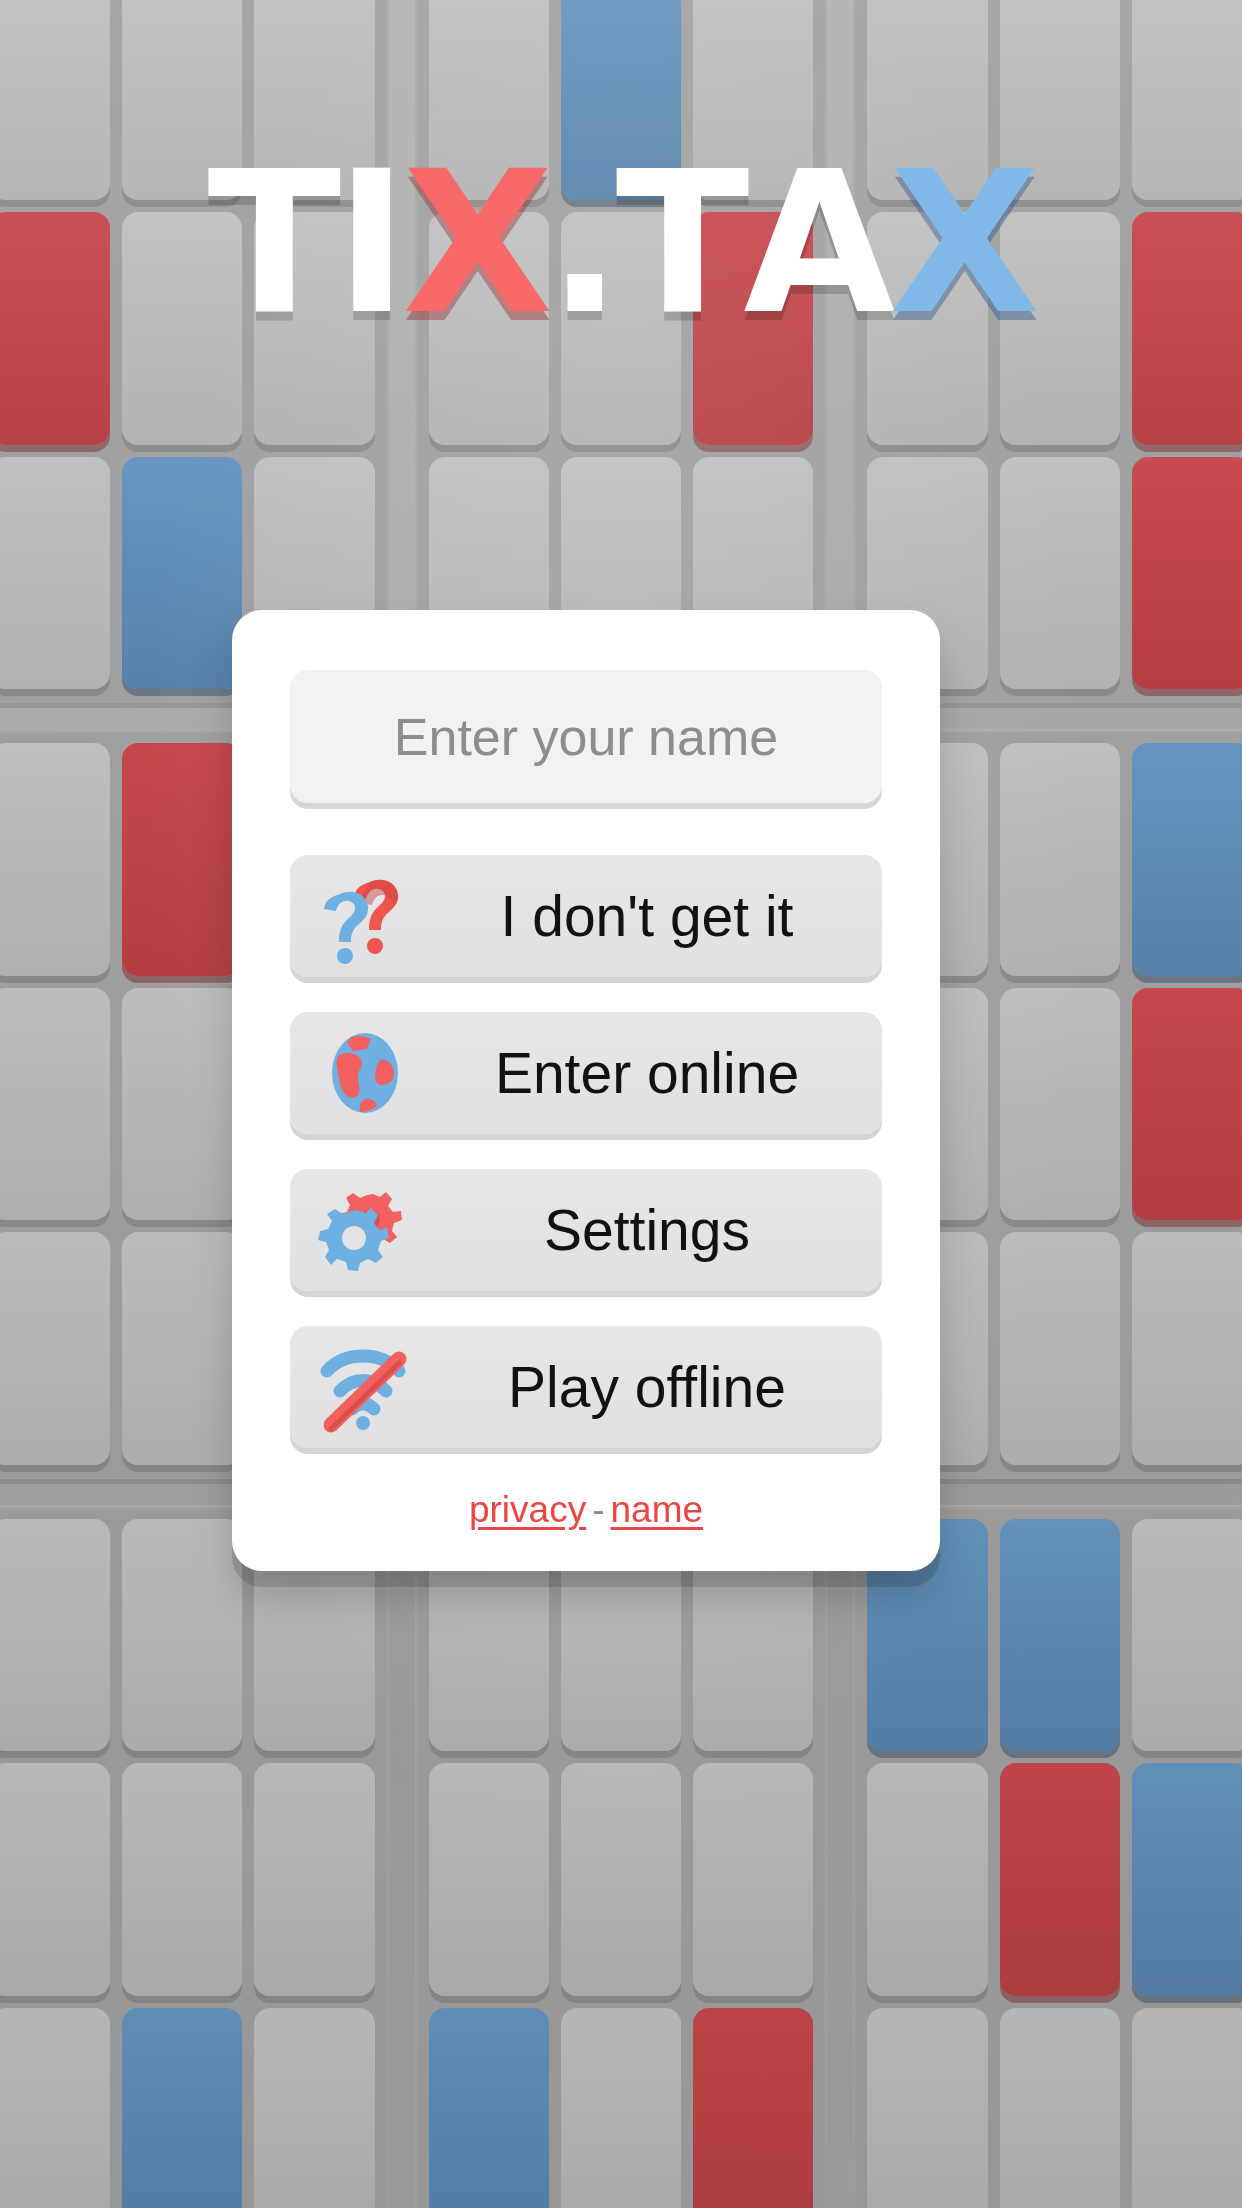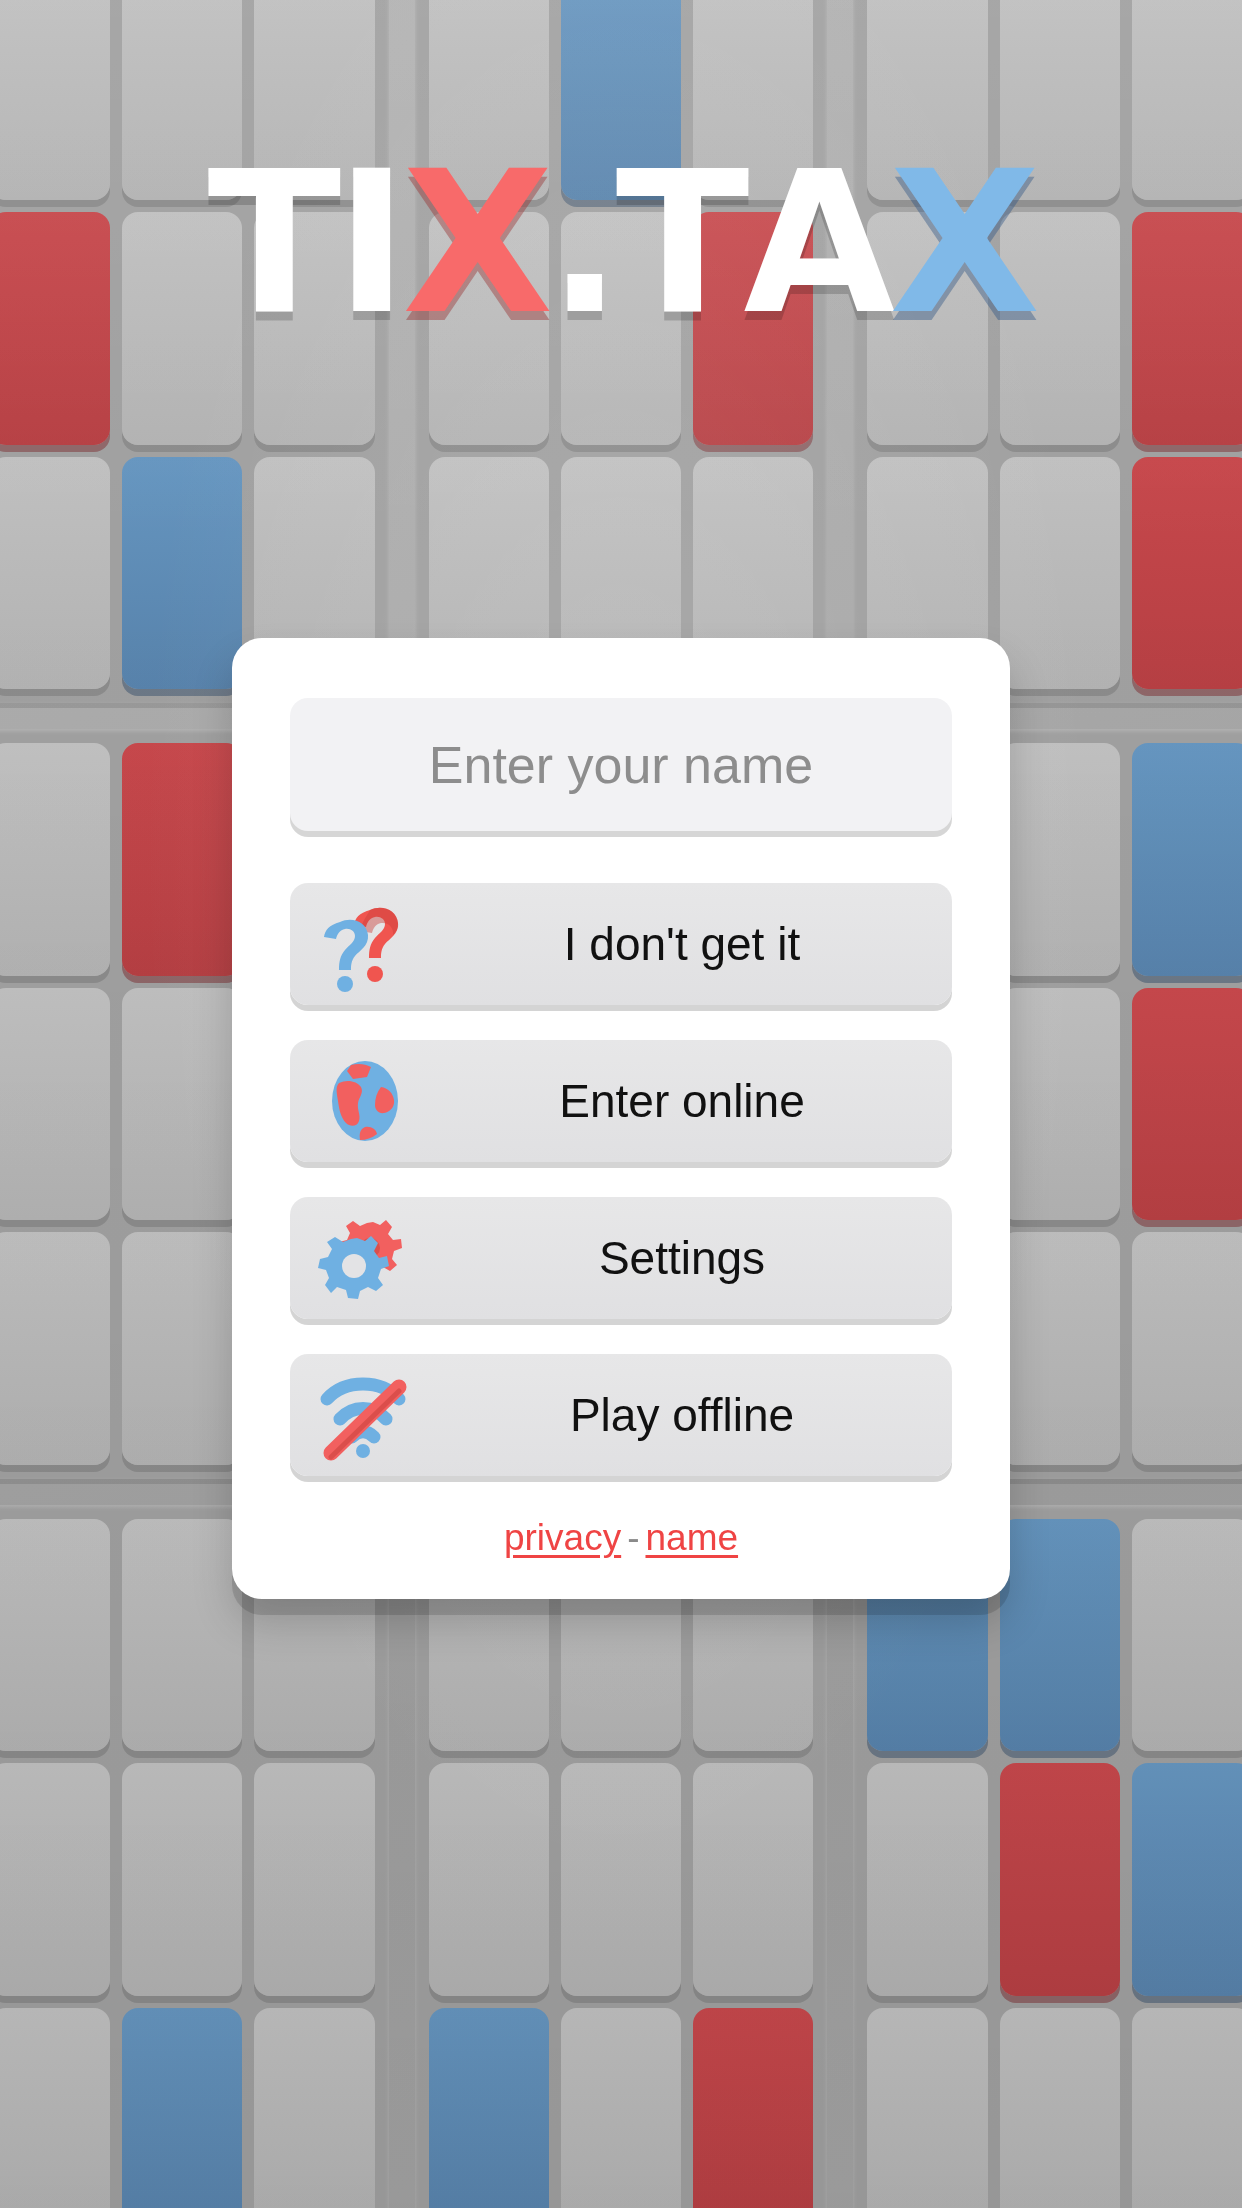--- a/index.html
+++ b/index.html
@@ -88,22 +88,22 @@
   }
   #logo .w { color: #ffffff; text-shadow: 0 9px 0 rgba(0,0,0,0.17); }
   #logo .xr { color: #f86a6a; text-shadow: 0 9px 0 rgba(150,40,40,0.40); }
   #logo .xb { color: #80b9e8; text-shadow: 0 9px 0 rgba(40,80,130,0.40); }
   #logo .dot { color: #ffffff; text-shadow: 0 9px 0 rgba(0,0,0,0.17); }
 
   
   #card {
     position: absolute;
     left: 232px;
-    top: 638px;
-    width: 778px;
+    top: 610px;
+    width: 708px;
     background: #ffffff;
     border-radius: 30px;
     box-shadow: 0 16px 0 rgba(0,0,0,0.13), 0 24px 40px rgba(0,0,0,0.18);
     padding: 60px 58px 34px 58px;
     box-sizing: border-box;
   }
 
   .name-input {
     display: block;
     width: 100%;
@@ -143,21 +143,21 @@
     flex: 0 0 150px;
     display: flex;
     align-items: center;
     justify-content: center;
   }
   .menu-btn .icon-wrap svg { display: block; }
   .menu-btn .btn-label {
     flex: 1 1 auto;
     text-align: center;
     font-family: "Liberation Sans", sans-serif;
-    font-size: 46px;
+    font-size: 57px;
     color: #111111;
     padding-right: 28px;
     letter-spacing: 0px;
   }
 
   .footer {
     text-align: center;
     padding-top: 6px;
     padding-bottom: 6px;
     font-size: 37px;

